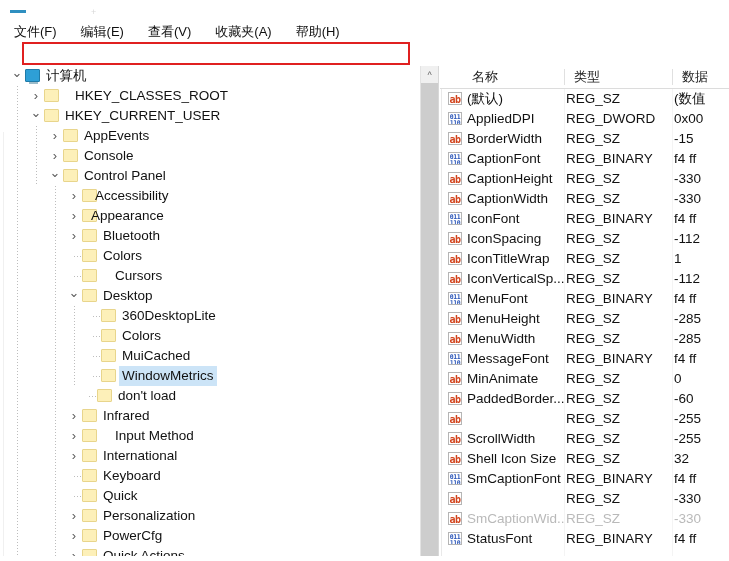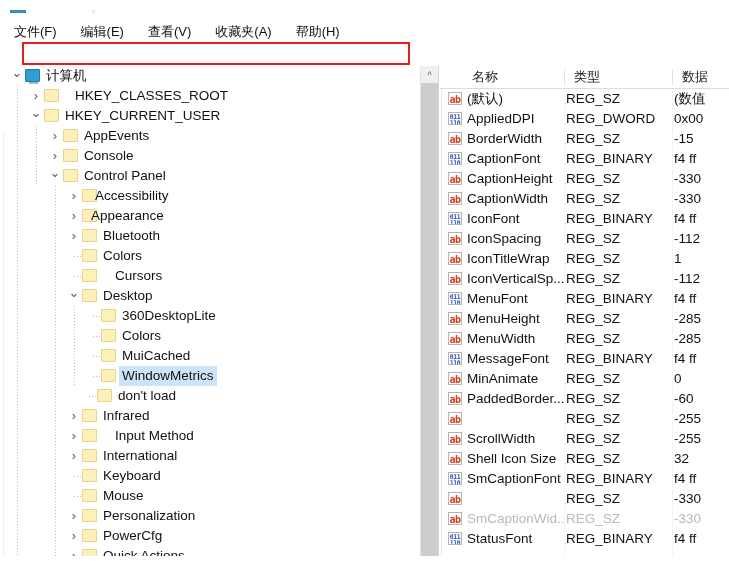--- a/index.html
+++ b/index.html
@@ -208,21 +208,21 @@
           <div class="tlabel" style="left: 100px;">International</div>
         </div>
         <div class="trow" style="top: 400px; position: absolute; left: 0px; width: 419px;">
           <div class="dstub" style="left: 74px; top: 10px; width: 7px;"></div>
           <div class="tico folder" style="left: 82px;"></div>
           <div class="tlabel" style="left: 100px;">Keyboard</div>
         </div>
         <div class="trow" style="top: 420px; position: absolute; left: 0px; width: 419px;">
           <div class="dstub" style="left: 74px; top: 10px; width: 7px;"></div>
           <div class="tico folder" style="left: 82px;"></div>
-          <div class="tlabel" style="left: 100px;">Mouse</div>
+          <div class="tlabel" style="left: 100px;">Quick</div>
         </div>
         <div class="trow" style="top: 440px; position: absolute; left: 0px; width: 419px;">
           <div class="twist" style="left: 67px; font-size: 13px;">›</div>
           <div class="tico folder" style="left: 82px;"></div>
           <div class="tlabel" style="left: 100px;">Personalization</div>
         </div>
         <div class="trow" style="top: 460px; position: absolute; left: 0px; width: 419px;">
           <div class="twist" style="left: 67px; font-size: 13px;">›</div>
           <div class="tico folder" style="left: 82px;"></div>
           <div class="tlabel" style="left: 100px;">PowerCfg</div>

